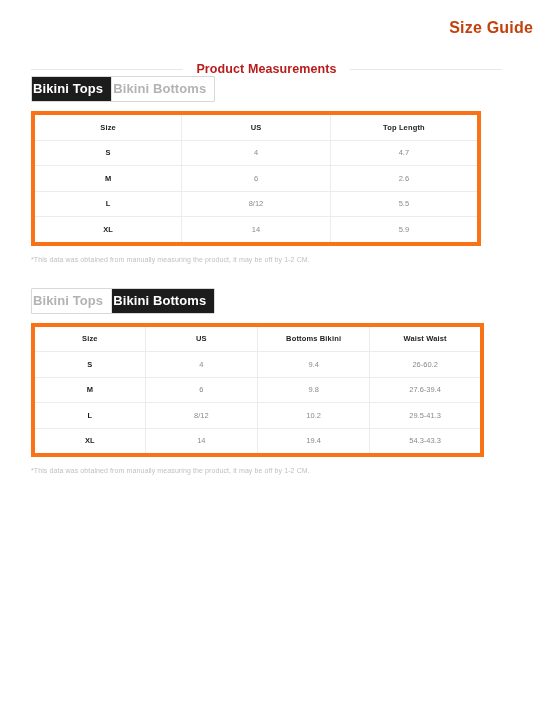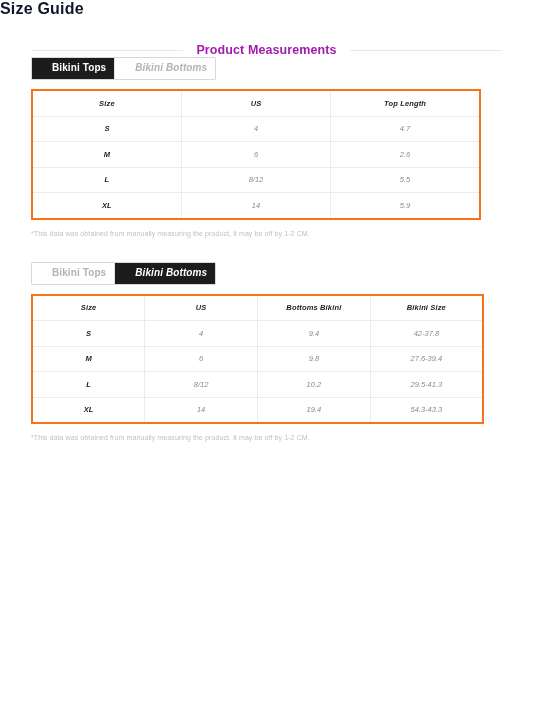--- a/index.html
+++ b/index.html
@@ -19,83 +19,83 @@
   .page {
     position: relative;
     width: 533px;
     height: 710px;
     background: #ffffff;
   }
 
   
   .page-title {
     margin: 0;
-    text-align: left;
+    padding-top: 19px;
+    text-align: right;
     font-size: 16px;
     font-weight: bold;
     letter-spacing: 0.2px;
-    color: #0f172a;
+    color: #c2410c;
   }
 
   
   .section-heading {
     display: flex;
     align-items: center;
     margin: 25px 31px 0 31px;
   }
   .section-heading .rule {
     flex: 1 1 auto;
     height: 1px;
     background: #e8e8e8;
   }
   .section-heading .section-heading-text {
     flex: 0 0 auto;
     padding: 0 13px;
     font-size: 12.5px;
     font-weight: bold;
-    color: #a21caf;
+    color: #b91c1c;
     letter-spacing: 0.1px;
     white-space: nowrap;
   }
 
   
   .tabs {
     display: inline-flex;
     margin-left: 31px;
     border: 1px solid #d8d8d8;
     background: #ffffff;
     border-radius: 1px;
     overflow: hidden;
   }
   .tab {
-    font-size: 10px;
+    font-size: 13px;
     line-height: 1;
-    padding: 5px 8px 6px 20px;
+    padding: 5px 8px 6px 1px;
     background: #ffffff;
     color: #b3b3b3;
     font-weight: bold;
     letter-spacing: 0.1px;
     white-space: nowrap;
     cursor: pointer;
     user-select: none;
     border-right: 1px solid #e2e2e2;
   }
-  .tab:last-child { border-right: none; font-style: italic; }
+  .tab:last-child { border-right: none; }
   .tab.active {
     background: #1c1c1c;
     color: #ffffff;
   }
 
   
   .measure-table {
     border-collapse: collapse;
     table-layout: fixed;
     background: #ffffff;
-    border: 2px solid #f97316;
-    font-style: italic;
+    border: 4px solid #f97316;
   }
   .measure-table.tops {
     width: 450px;
     margin: 9px 0 0 31px;
   }
   .measure-table.bottoms {
     width: 453px;
     margin: 9px 0 0 31px;
   }
   .measure-table th,
@@ -194,29 +194,29 @@
       <div class="tab">Bikini Tops</div>
       <div class="tab active">Bikini Bottoms</div>
     </div>
 
     <table class="measure-table bottoms">
       <thead>
         <tr>
           <th>Size</th>
           <th>US</th>
           <th>Bottoms Bikini</th>
-          <th>Bikini Size</th>
+          <th>Waist Waist</th>
         </tr>
       </thead>
       <tbody>
         <tr>
           <td class="size-cell">S</td>
           <td>4</td>
           <td>9.4</td>
-          <td>42-37.8</td>
+          <td>26-60.2</td>
         </tr>
         <tr>
           <td class="size-cell">M</td>
           <td>6</td>
           <td>9.8</td>
           <td>27.6-39.4</td>
         </tr>
         <tr>
           <td class="size-cell">L</td>
           <td>8/12</td>

